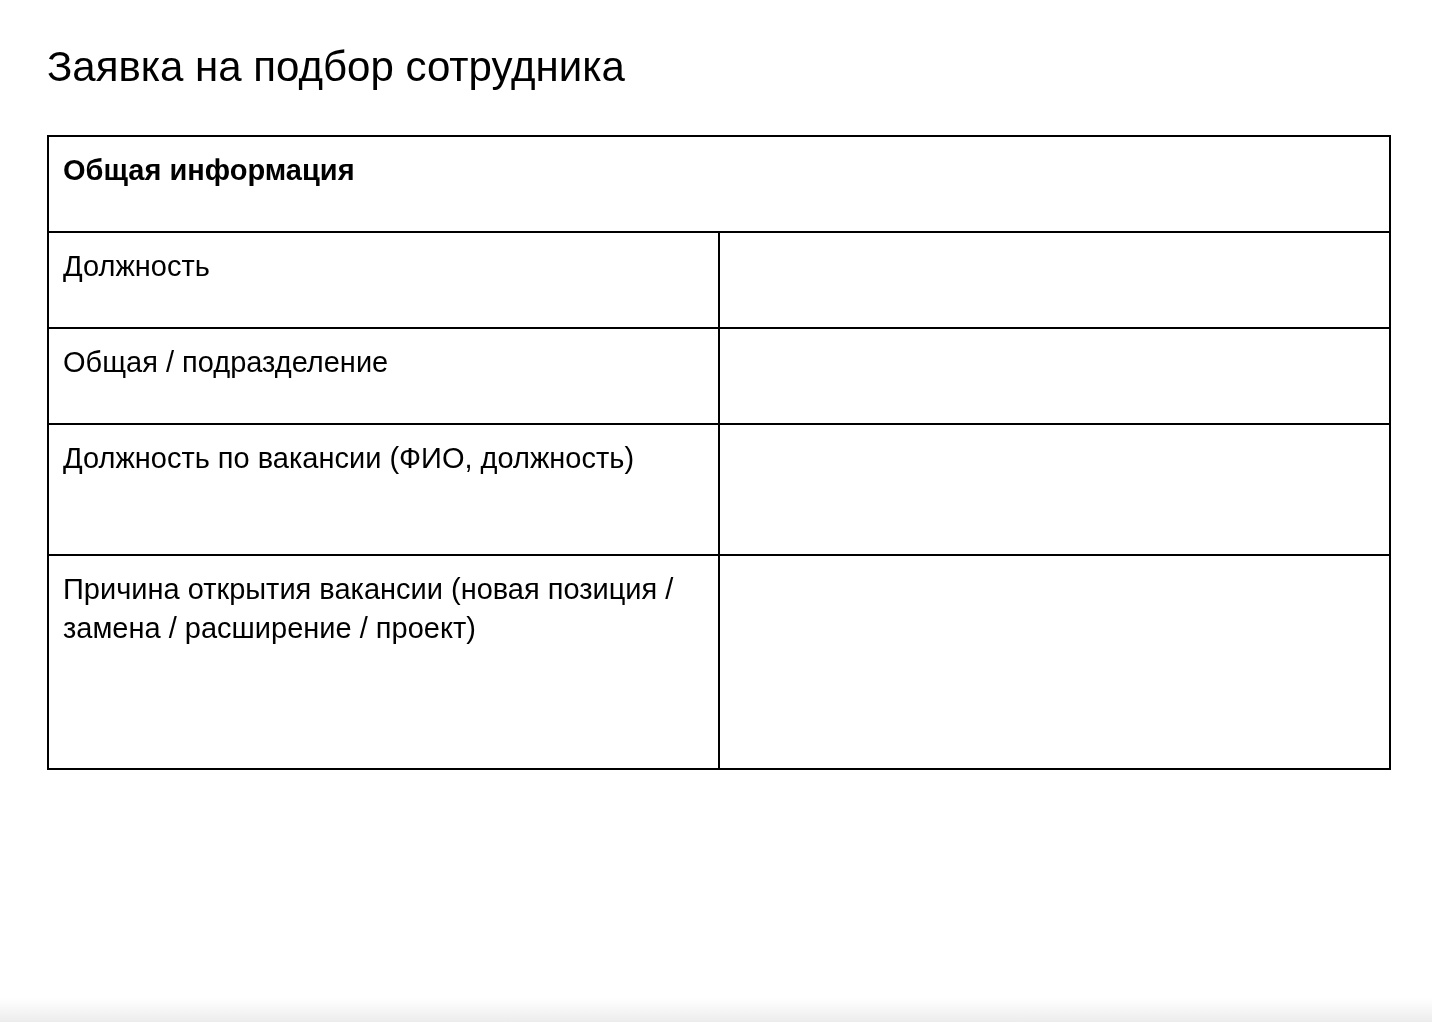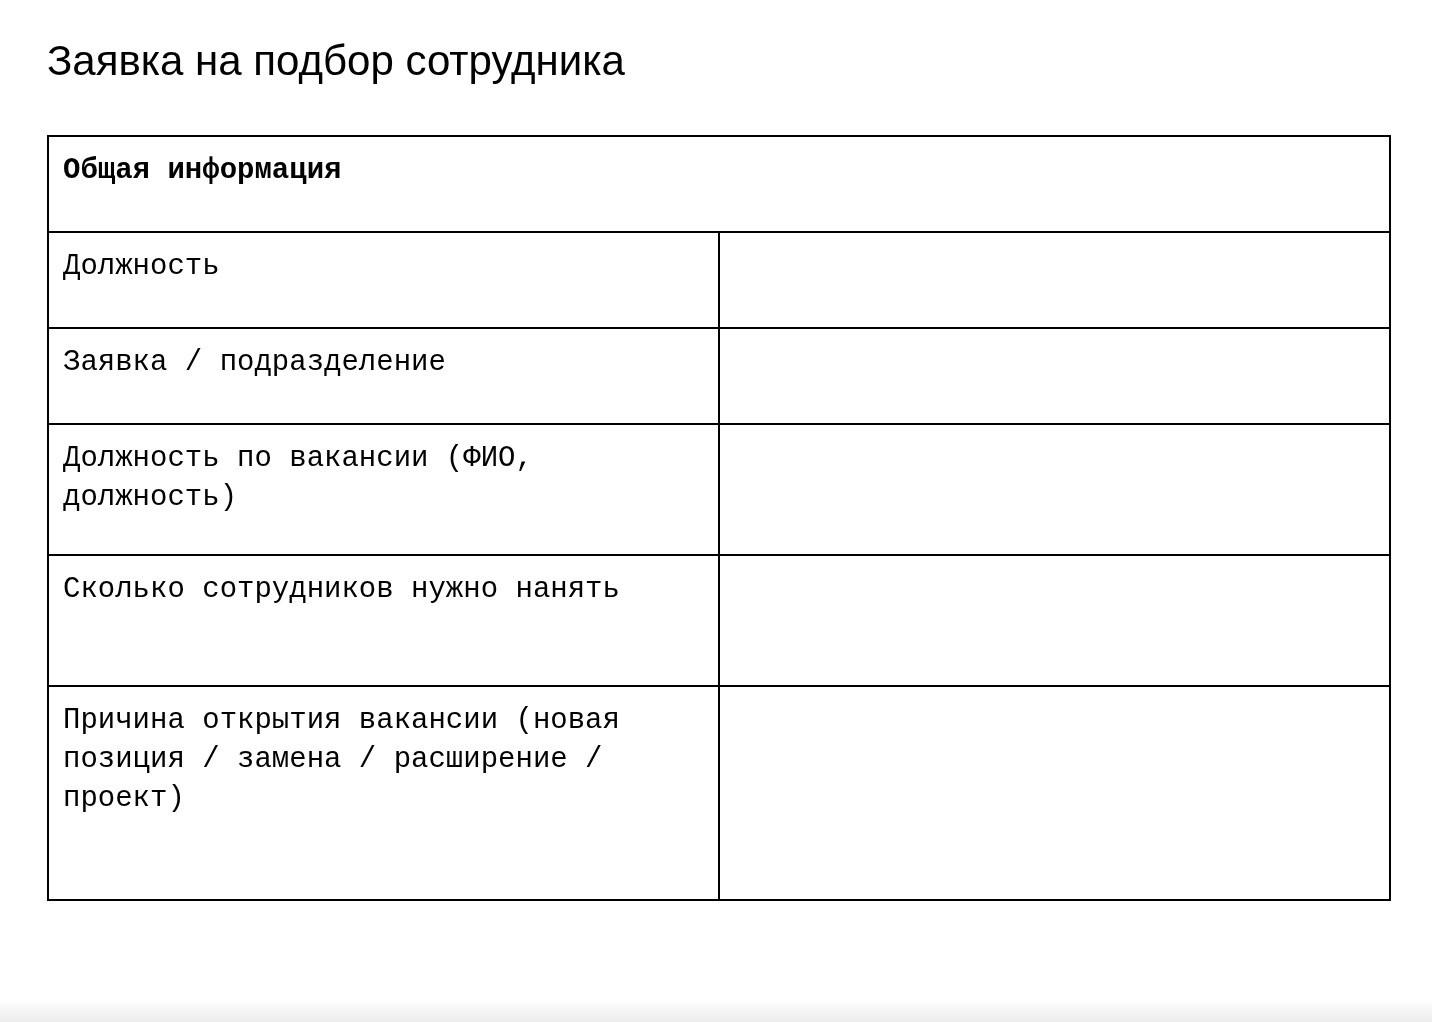--- a/index.html
+++ b/index.html
@@ -11,21 +11,21 @@
   .page {
     position: relative;
     width: 1432px;
     height: 1022px;
     background: #ffffff;
     overflow: hidden;
   }
   .doc-title {
     position: absolute;
     left: 47px;
-    top: 37px;
+    top: 43px;
     margin: 0;
     font-size: 42px;
     line-height: 48px;
     font-weight: 400;
     color: #000000;
     white-space: nowrap;
   }
   table.form-table {
     position: absolute;
     left: 47px;
@@ -36,21 +36,20 @@
   }
   table.form-table td {
     border: 2px solid #000000;
     vertical-align: top;
     padding: 14px 14px;
     font-size: 29px;
     line-height: 39px;
     color: #000000;
     overflow: hidden;
     word-wrap: break-word;
-    font-family: Liberation Mono, monospace;
   }
   td.section-header {
     font-weight: 700;
   }
   td.label-cell {
     width: 394px;
     border-radius: 19px;
   }
   td.value-cell {
     background: #ffffff;
@@ -82,34 +81,30 @@
       <tr class="r-header">
         <td class="section-header" colspan="2">Общая информация</td>
       </tr>
 
       <tr class="r-single">
         <td class="label-cell">Должность</td>
         <td class="value-cell"></td>
       </tr>
 
       <tr class="r-single">
-        <td class="label-cell">Заявка / подразделение</td>
+        <td class="label-cell">Общая / подразделение</td>
         <td class="value-cell"></td>
       </tr>
 
       <tr class="r-two">
         <td class="label-cell">Должность по вакансии (ФИО, должность)</td>
         <td class="value-cell"></td>
       </tr>
 
 
-      <tr class="r-two">
-        <td class="label-cell">Сколько сотрудников нужно нанять</td>
-        <td class="value-cell"></td>
-      </tr>
 
       <tr class="r-four">
         <td class="label-cell">Причина открытия вакансии (новая позиция / замена / расширение / проект)</td>
         <td class="value-cell"></td>
       </tr>
 
     </tbody>
   </table>
 
   <div class="bottom-fade"></div>

